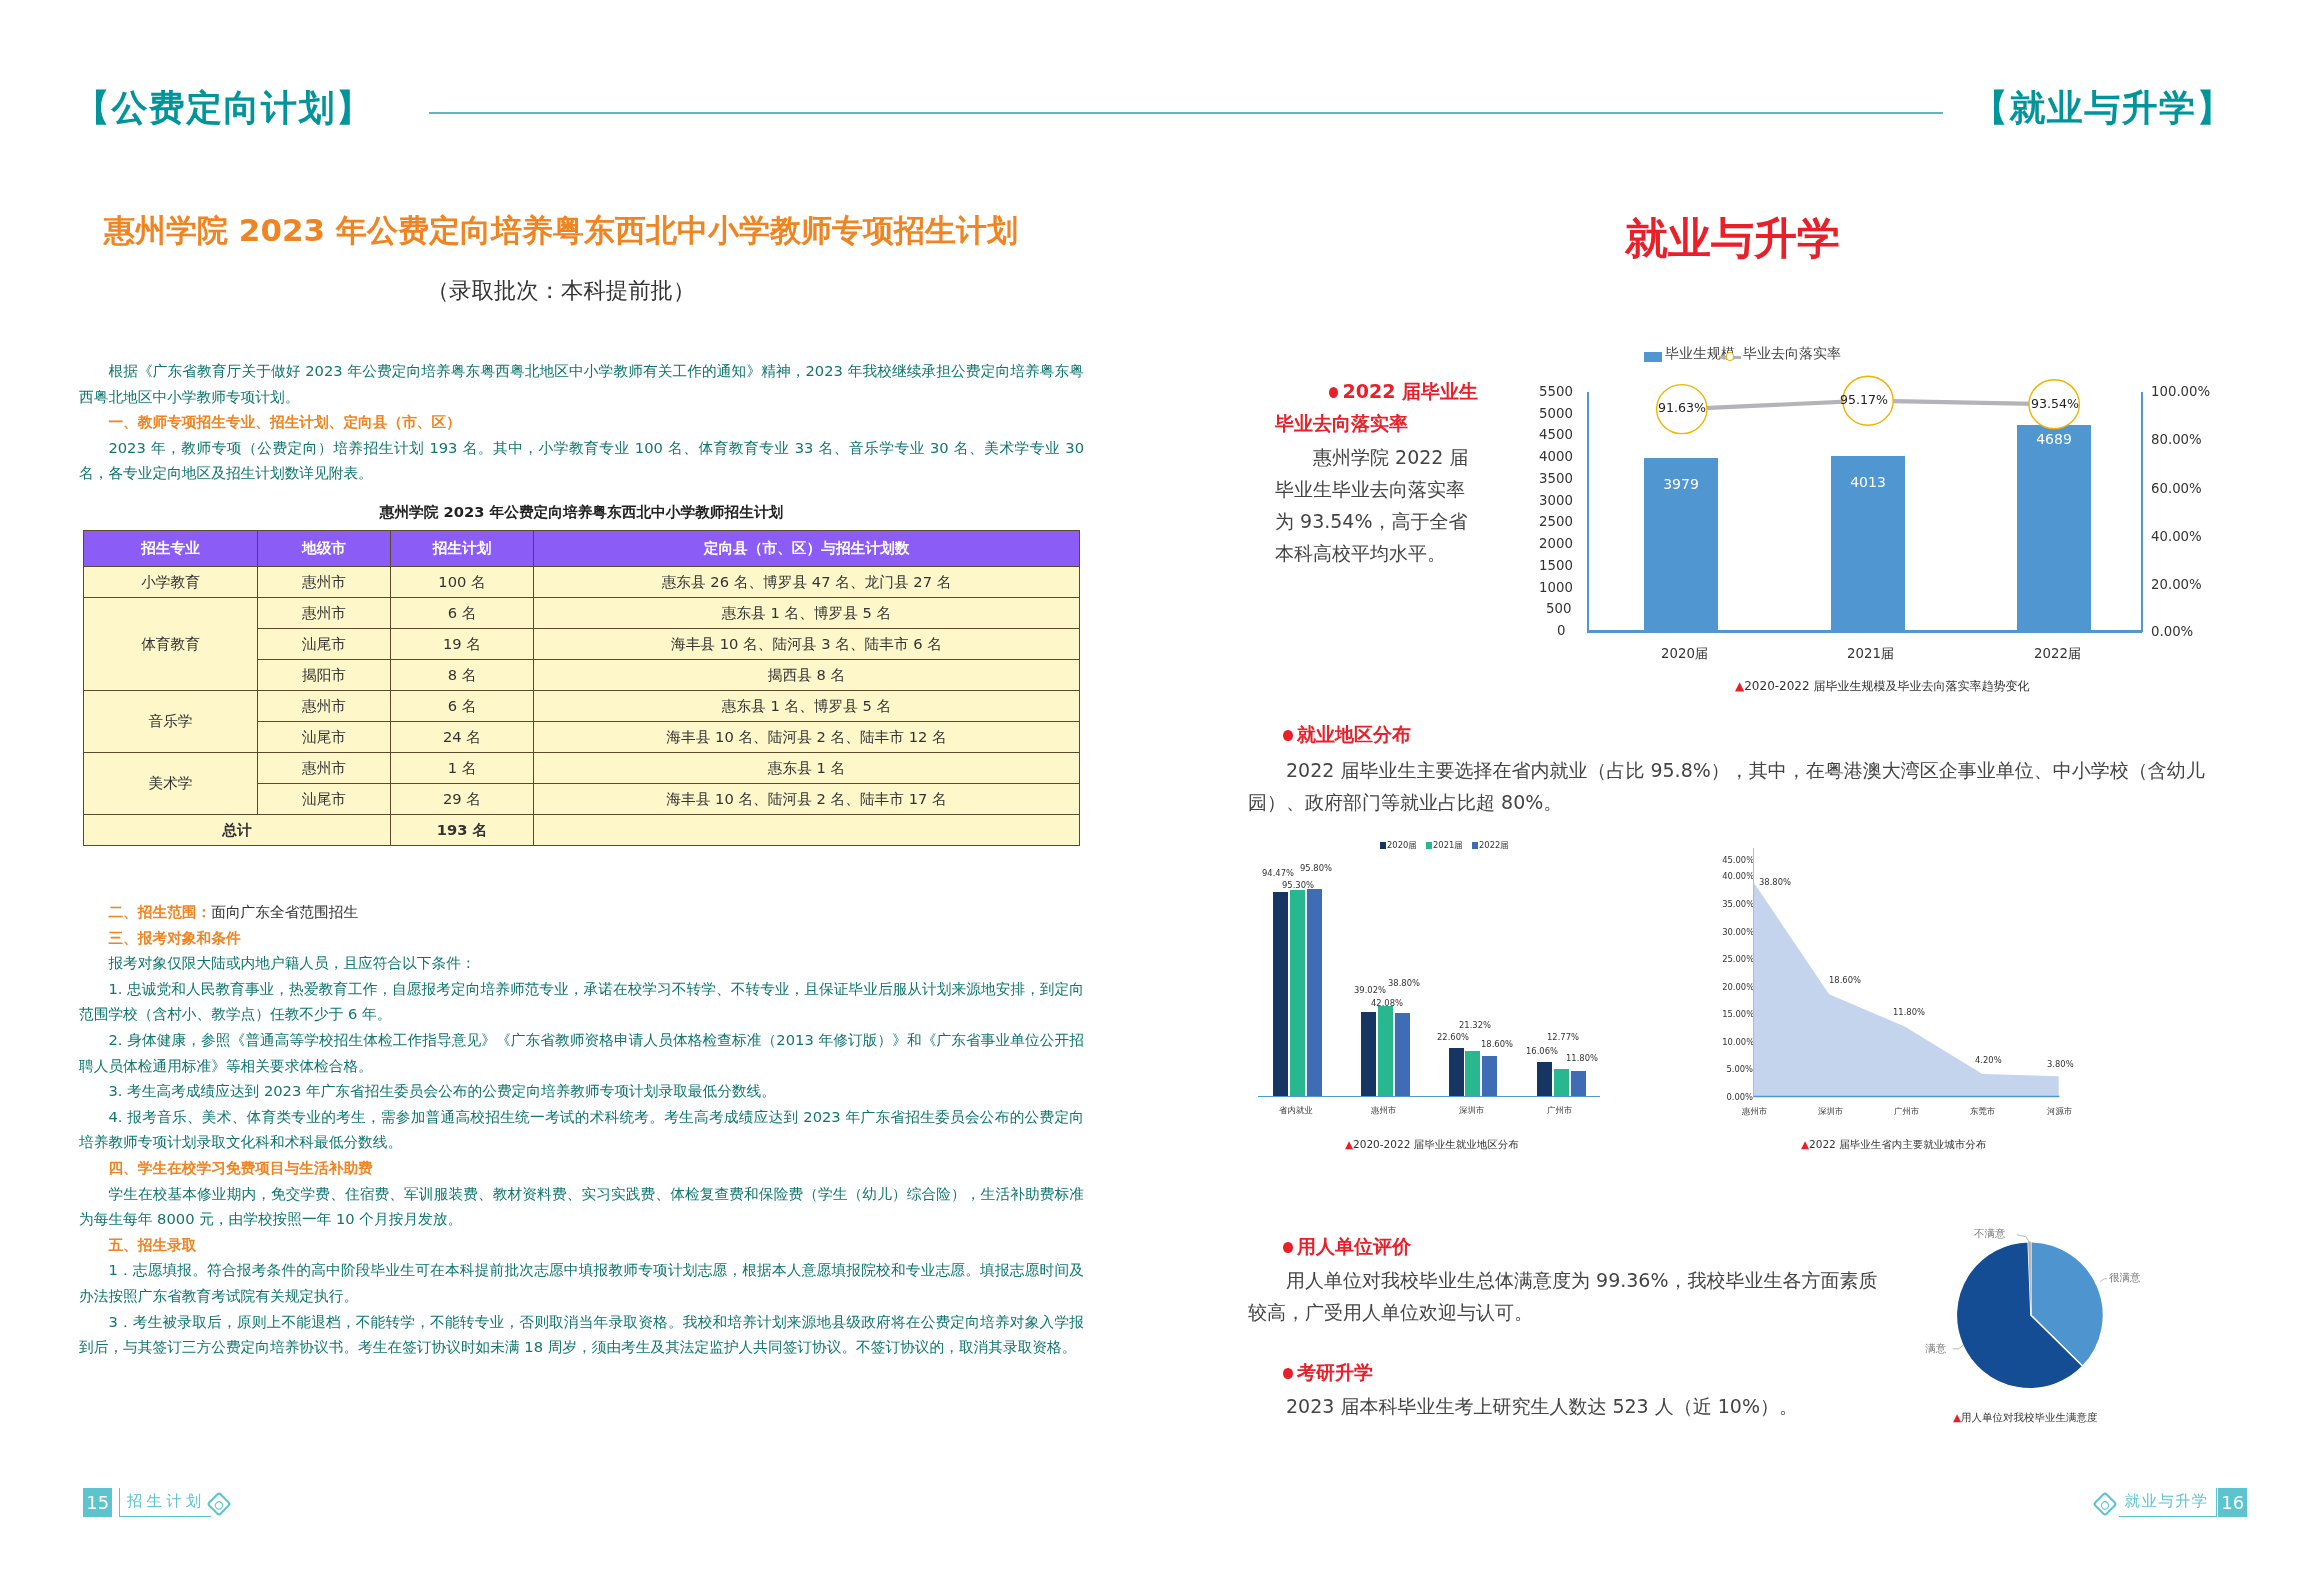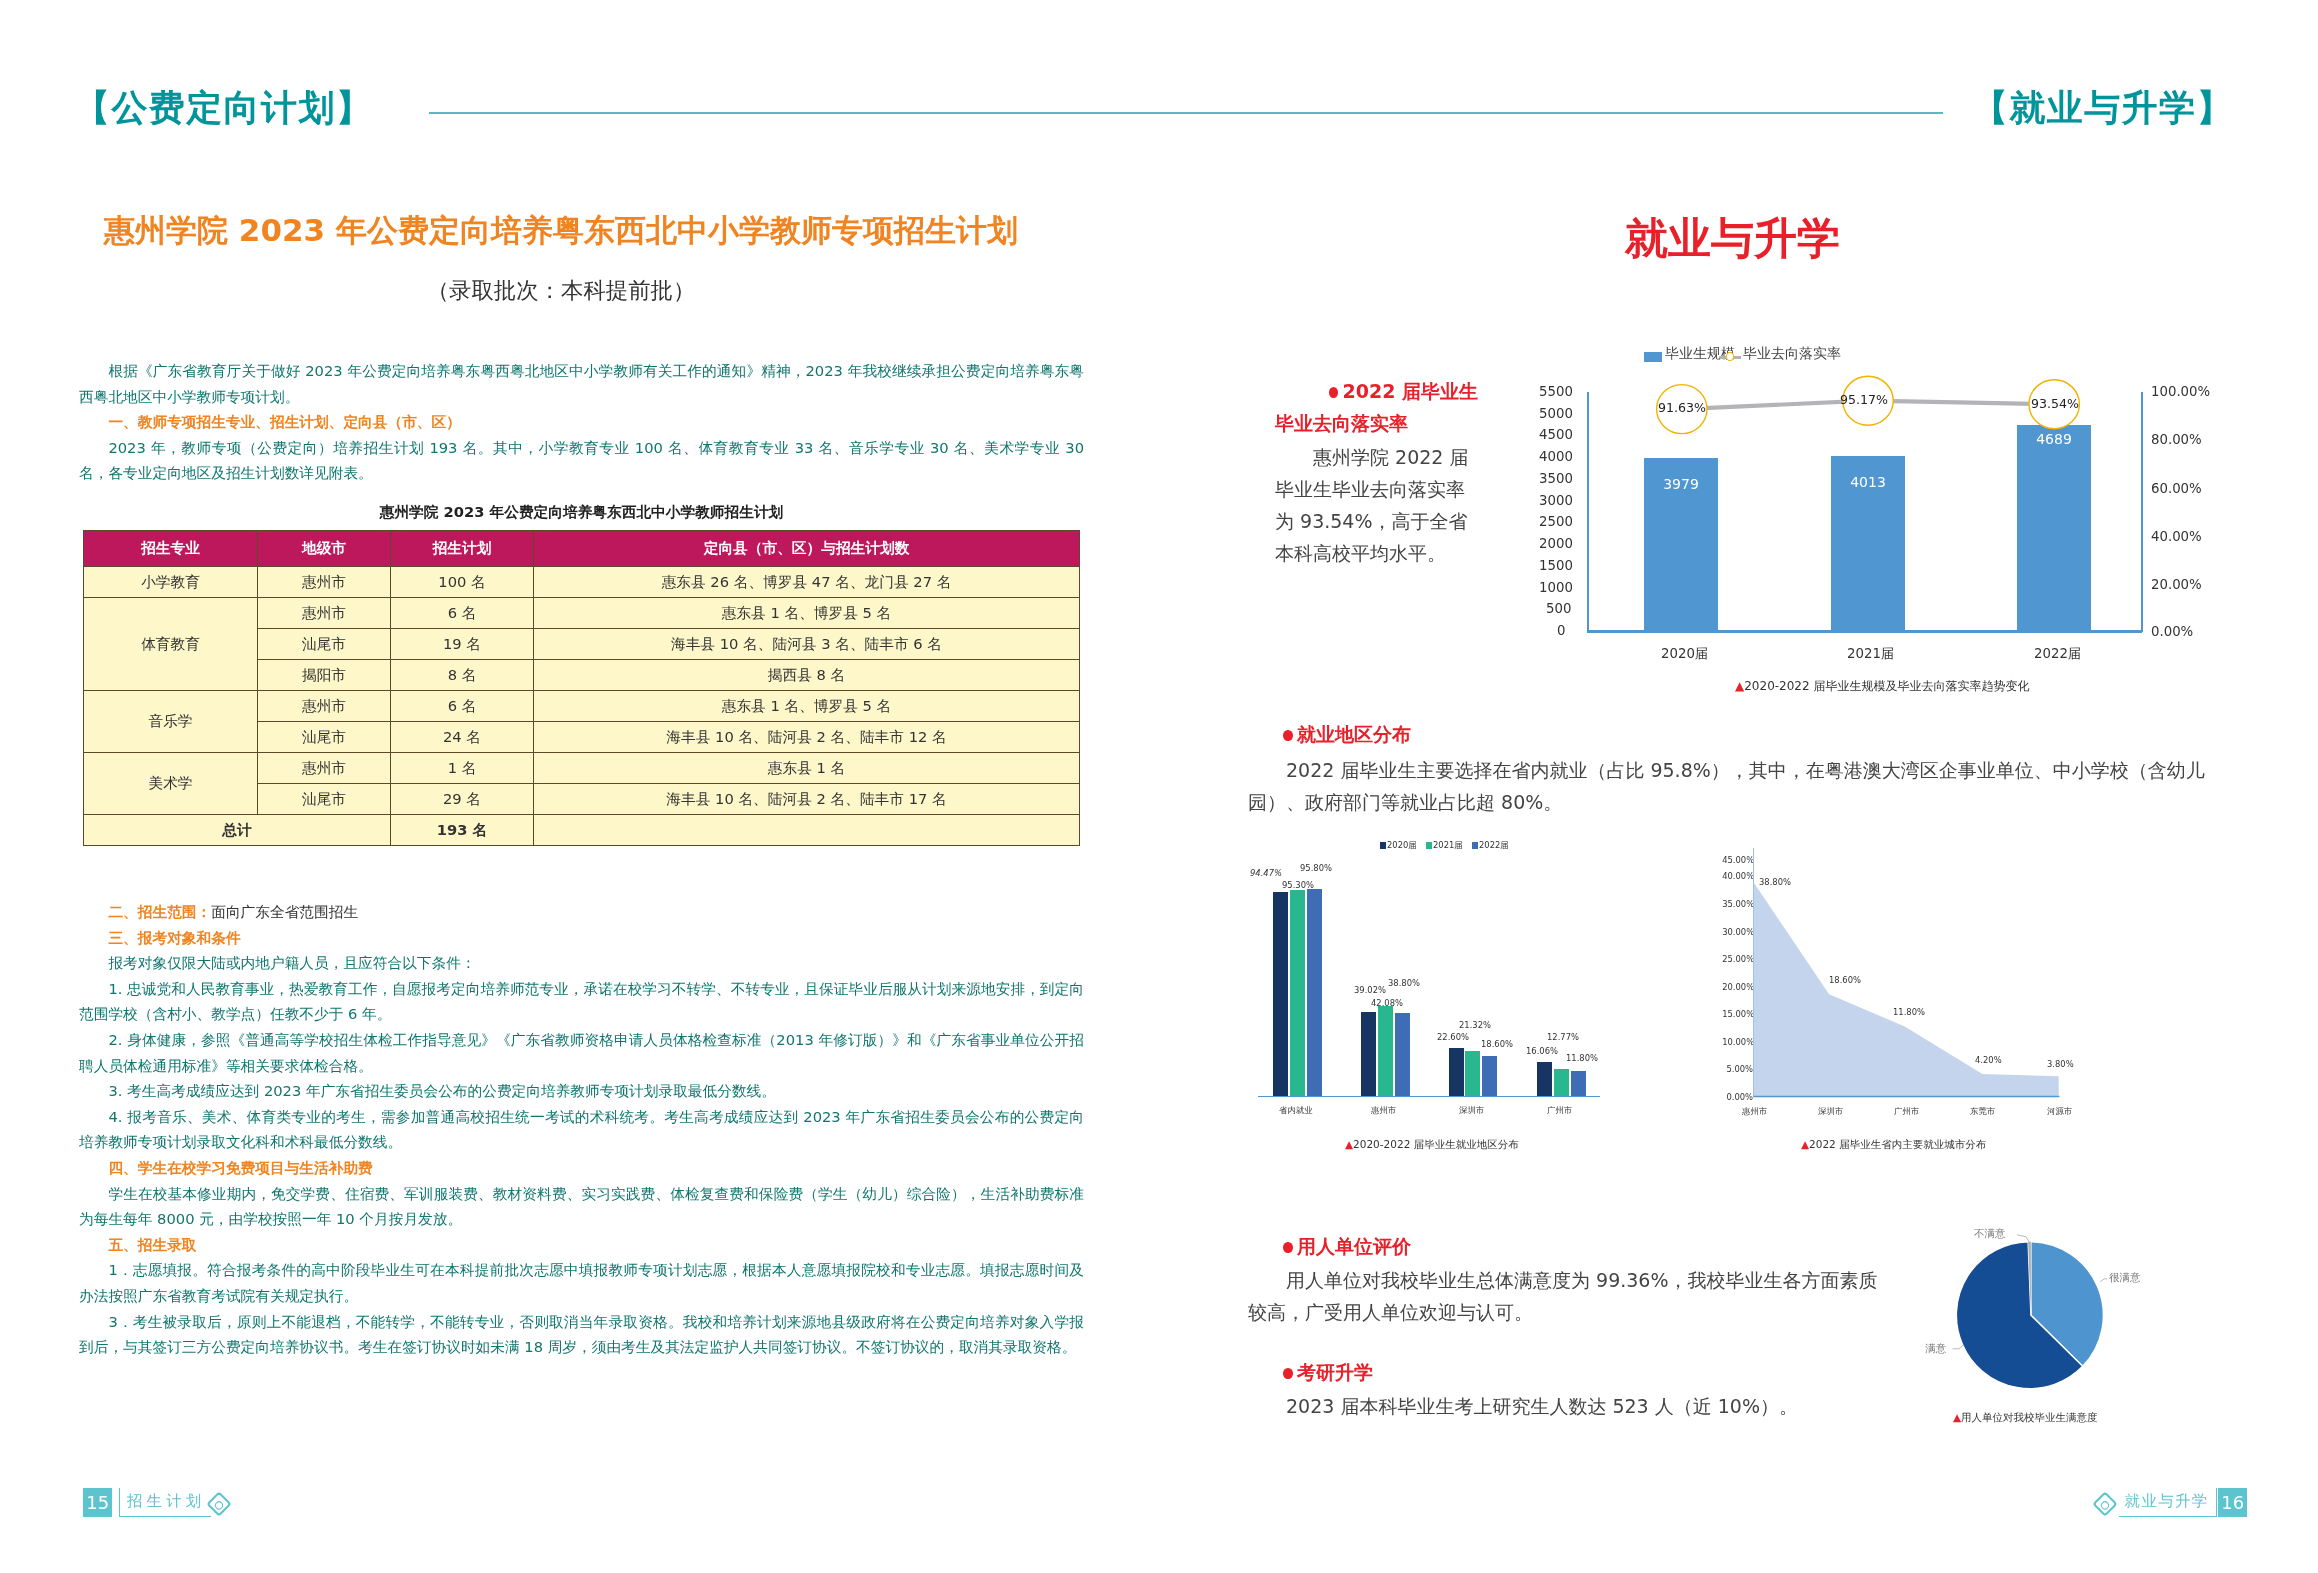--- a/index.html
+++ b/index.html
@@ -14,21 +14,21 @@
 
   
   .doc-title { font-size: 32px; font-weight: bold; color: #f08421; white-space: nowrap; text-align: center; }
   .doc-sub { font-size: 22.4px; color: #333; text-align: center; }
   .para { font-size: 14.7px; line-height: 25.6px; color: #0f766e; text-indent: 2em; text-align: justify; }
   .sec-head { font-size: 14.7px; line-height: 25.6px; font-weight: bold; color: #f08421; padding-left: 2em; }
   .sec-head .plain { color: #333; font-weight: normal; }
 
   .tbl-caption { font-size: 14.7px; font-weight: bold; color: #222; text-align: center; }
   table.plan { border-collapse: collapse; width: 100%; font-size: 14.7px; }
-  table.plan th { background: #be185d; color: #fff; font-weight: bold; height: 36px; border: 1.4px solid #5a4a2a; text-align: center; }
+  table.plan th { background: #8b5cf6; color: #fff; font-weight: bold; height: 36px; border: 1.4px solid #5a4a2a; text-align: center; }
   table.plan td { background: #fdf7c9; border: 1.4px solid #5a4a2a; height: 31px; text-align: center; color: #333; }
   table.plan td.bold { font-weight: bold; }
 
   
   .pg-num { position: absolute; width: 29.4px; height: 29.4px; background: #5bc4cf; color: #fff; font-size: 18px; text-align: center; line-height: 29.4px; }
   .pg-label { position: absolute; font-size: 15.4px; color: #5bc4cf; letter-spacing: 4.2px; white-space: nowrap; border-bottom: 1.4px solid #5bc4cf; border-left: 1.4px solid #5bc4cf; padding: 2.8px 5.6px 4.2px 7px; }
   .pg-label-r { border-left: none; border-right: 1.4px solid #5bc4cf; letter-spacing: 1.4px; padding: 2.8px 7px 4.2px 5.6px; }
   .pg-orn { position: absolute; width: 18px; height: 18px; border: 2.1px solid #5bc4cf; transform: rotate(45deg); border-radius: 3.5px; }
   .pg-orn::after { content: ""; position: absolute; left: 4.2px; top: 4.2px; width: 5.6px; height: 5.6px; border: 1.4px solid #5bc4cf; border-radius: 50%; }
 
@@ -224,21 +224,21 @@
   <div class="abs" style="left:132px; top:8.4px; width:5.6px; height:6.3px; background:#163563;"></div>
   <div class="small-lbl" style="left:139px; top:5.6px;">2020届</div>
   <div class="abs" style="left:178px; top:8.4px; width:5.6px; height:6.3px; background:#28b78f;"></div>
   <div class="small-lbl" style="left:185px; top:5.6px;">2021届</div>
   <div class="abs" style="left:224px; top:8.4px; width:5.6px; height:6.3px; background:#3e6db5;"></div>
   <div class="small-lbl" style="left:231px; top:5.6px;">2022届</div>
 
   <div class="bar" style="left:25px; top:58px; width:14.7px; height:204px; background:#163563;"></div>
   <div class="bar" style="left:42px; top:56px; width:14.7px; height:206px; background:#28b78f;"></div>
   <div class="bar" style="left:59px; top:55px; width:14.7px; height:207px; background:#3e6db5;"></div>
-  <div class="small-lbl" style="left:2px; top:34px;font-style:italic;">94.47%</div>
+  <div class="small-lbl" style="left:14px; top:34px;">94.47%</div>
   <div class="small-lbl" style="left:34px; top:46px;">95.30%</div>
   <div class="small-lbl" style="left:52px; top:29.4px;">95.80%</div>
 
   <div class="bar" style="left:113px; top:178px; width:14.7px; height:84px; background:#163563;"></div>
   <div class="bar" style="left:130px; top:172px; width:14.7px; height:90px; background:#28b78f;"></div>
   <div class="bar" style="left:147px; top:179px; width:14.7px; height:83px; background:#3e6db5;"></div>
   <div class="small-lbl" style="left:106px; top:151px;">39.02%</div>
   <div class="small-lbl" style="left:123px; top:164px;">42.08%</div>
   <div class="small-lbl" style="left:140px; top:144px;">38.80%</div>
 

